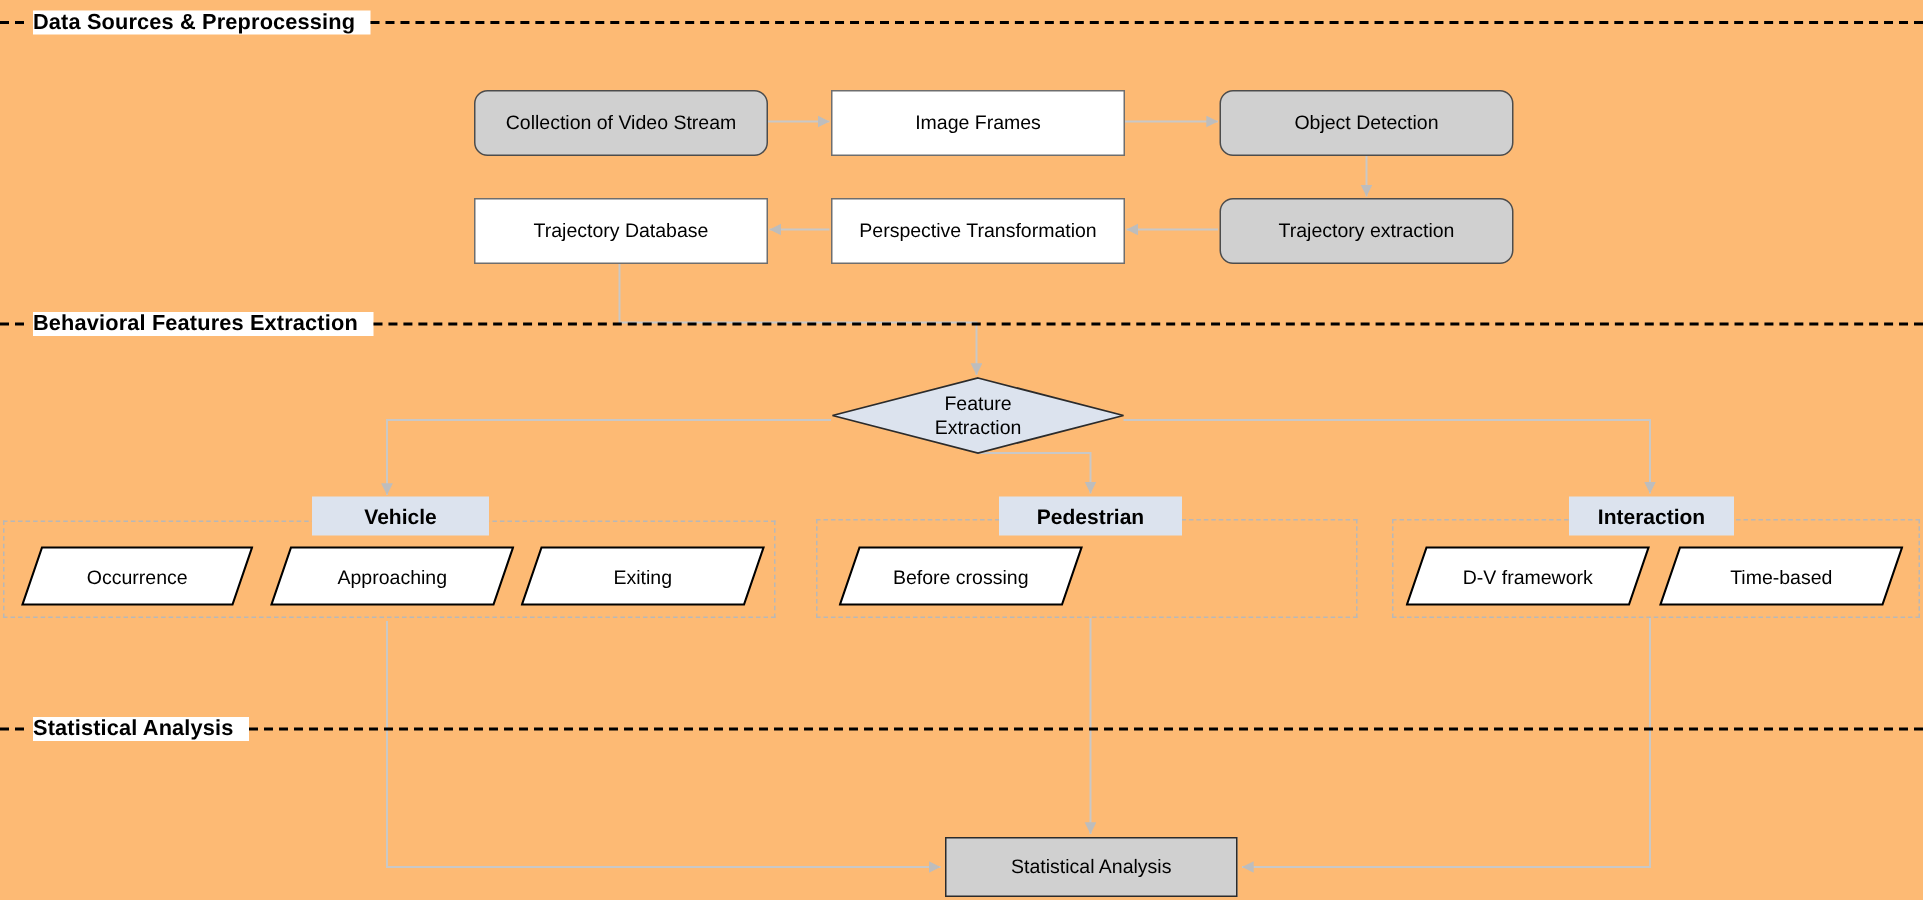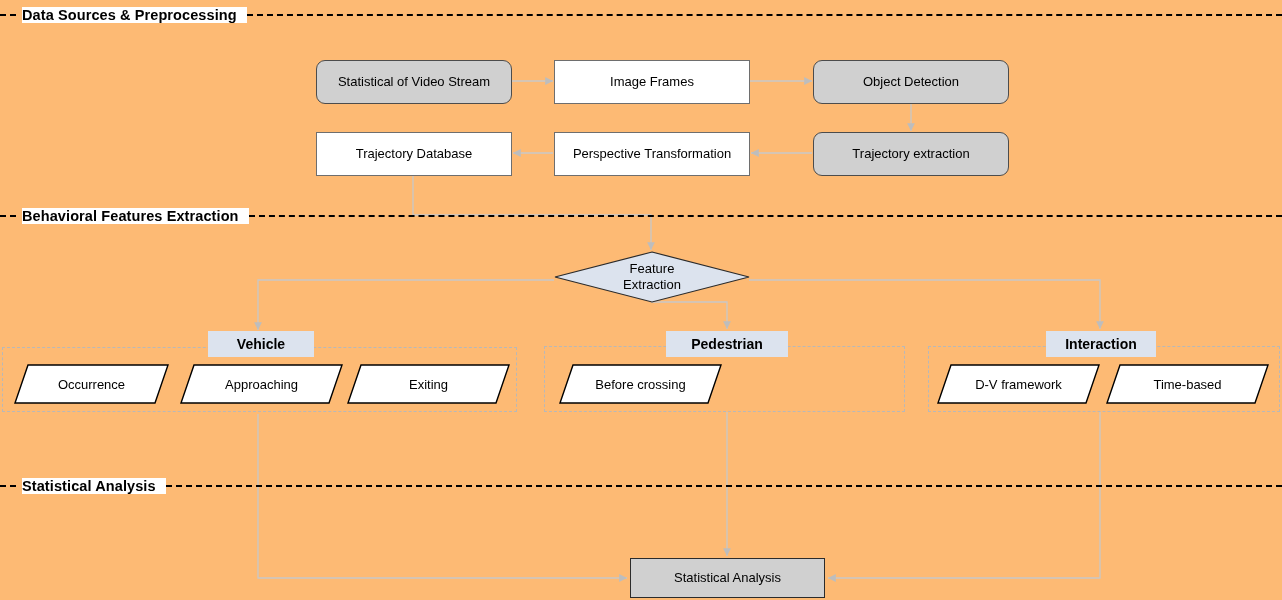--- a/index.html
+++ b/index.html
@@ -197,21 +197,21 @@
     <div class="sect-dashline"></div>
   </div>
 
   <div class="section-row" style="top:476px; width:1282px;">
     <div class="sect-dashpre"></div>
     <div class="sect-title">Statistical Analysis</div>
     <div class="sect-dashline"></div>
   </div>
 
   <div class="node rounded-gray" style="left:316px; top:60px; width:196px; height:44px;">
-    <span>Statistical of Video Stream</span>
+    <span>Collection of Video Stream</span>
   </div>
 
   <div class="node rounded-gray" style="left:813px; top:60px; width:196px; height:44px;">
     <span>Object Detection</span>
   </div>
 
   <div class="node plain-white" style="left:554px; top:60px; width:196px; height:44px;">
     <span>Image Frames</span>
   </div>
 
@@ -231,21 +231,21 @@
     <svg width="196" height="52" viewBox="0 0 196 52" xmlns="http://www.w3.org/2000/svg">
       <polygon points="98,1 195,26 98,51 1,26" fill="#dce3ee" stroke="#2b2b2b" stroke-width="1.2"></polygon>
     </svg>
     <div class="diamond-label">
       <span>Feature</span>
       <span>Extraction</span>
     </div>
   </div>
 
   <div class="group-box" style="left:2px; top:347px; width:515px; height:65px;"></div>
-  <div class="group-badge" style="left:208px; top:331px; width:106px; height:26px;">
+  <div class="group-badge" style="left:208px; top:331px; width:118px; height:26px;">
     <span>Vehicle</span>
   </div>
 
   <div class="para" style="left:14px; top:364px; width:155px; height:40px;">
     <svg width="155" height="40" viewBox="0 0 155 40" xmlns="http://www.w3.org/2000/svg">
       <polygon points="14,1 154,1 141,39 1,39" fill="#ffffff" stroke="#000000" stroke-width="1.4"></polygon>
     </svg>
     <div class="para-label">Occurrence</div>
   </div>
 

